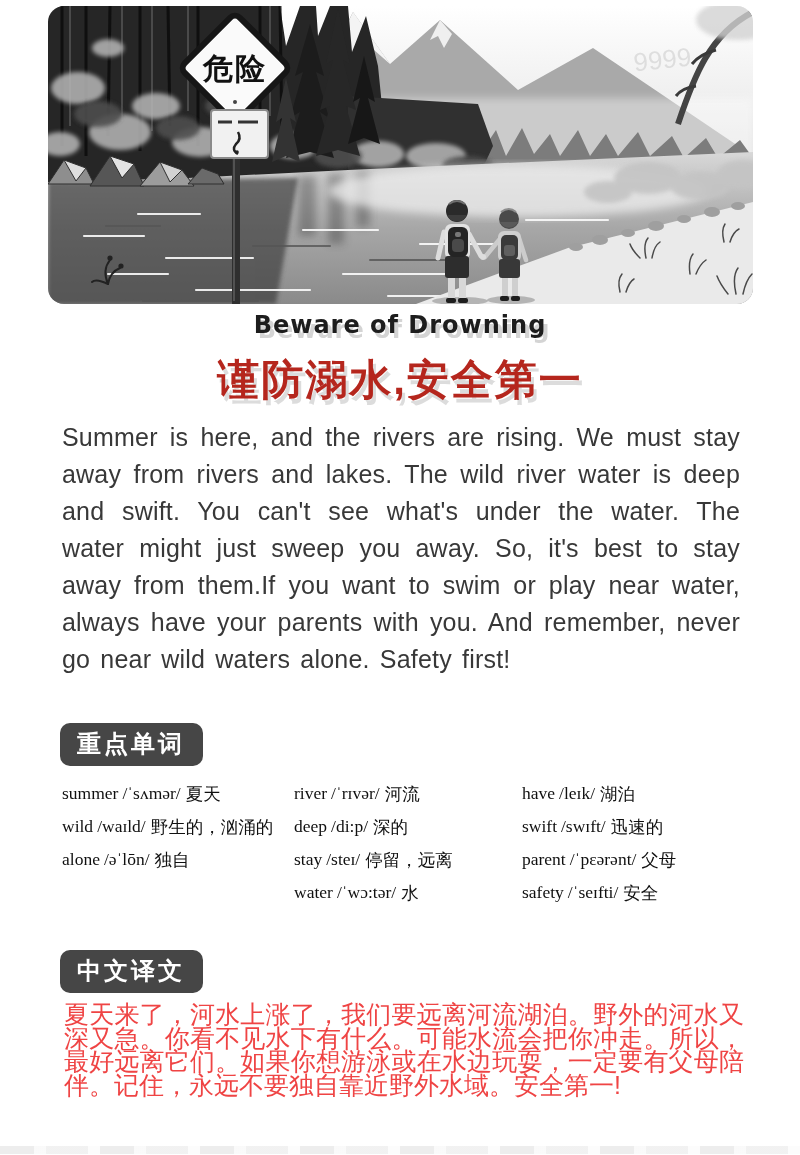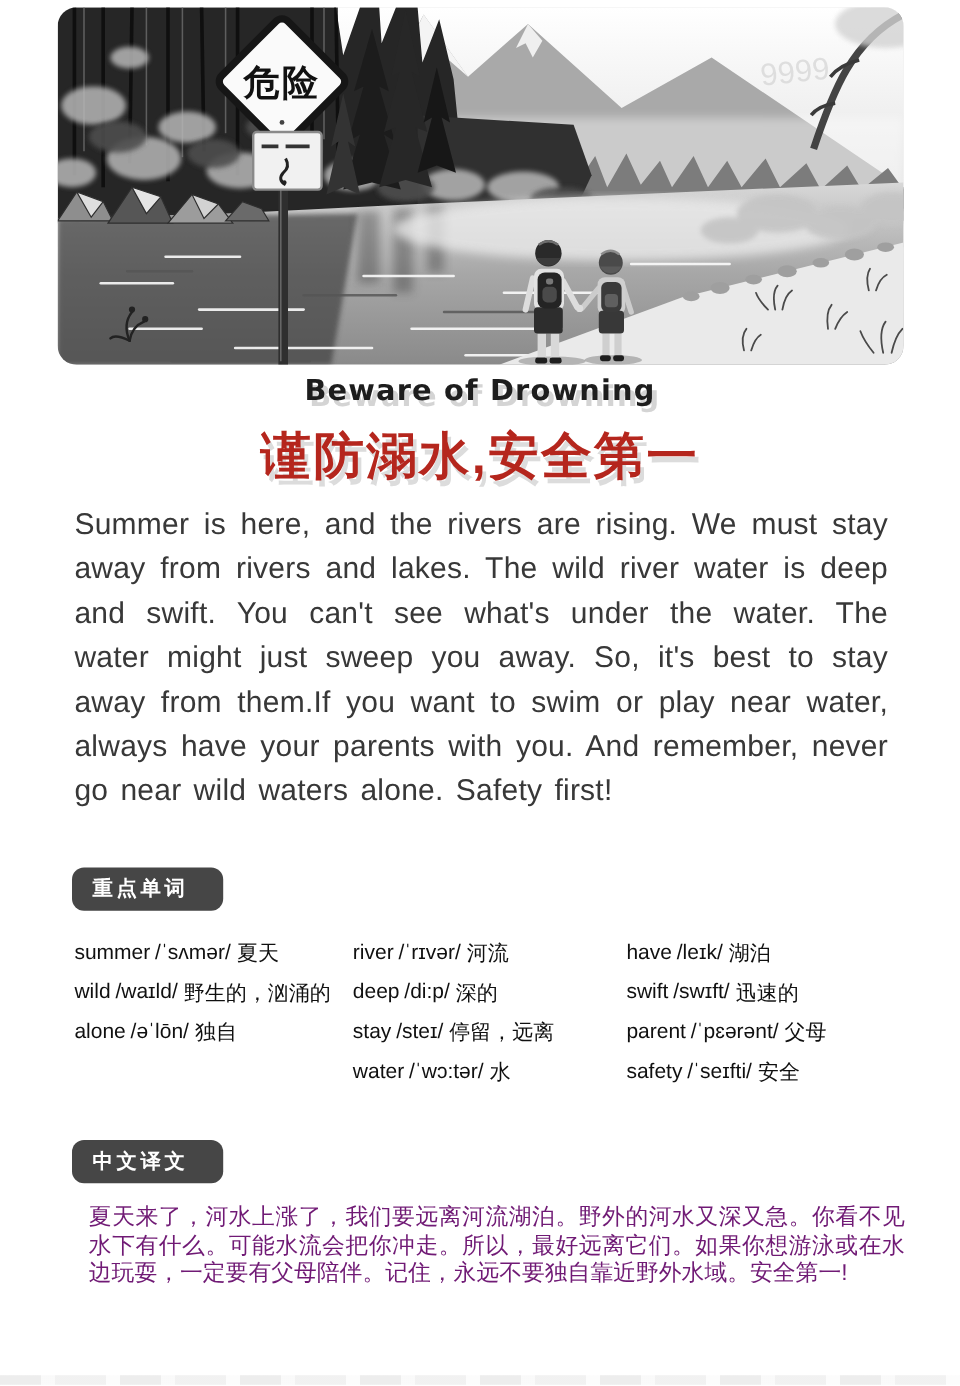--- a/index.html
+++ b/index.html
@@ -22,37 +22,37 @@
               text-shadow:3px 5px 0 #dcdcdc; }
 
   
   .para-en { position:absolute; left:62px; top:419px; width:678px;
              font-size:25px; line-height:37px; color:#383838;
              text-align:justify; word-spacing:3px; letter-spacing:0.2px; }
 
   
   .badge { position:absolute; left:60px; display:inline-block;
            background:#464646; color:#ffffff; font-weight:700;
-           font-size:17px; letter-spacing:3px; line-height:1;
-           padding:9px 29px 10px 17px; border-radius:10px;text-align:right; }
+           font-size:24px; letter-spacing:3px; line-height:1;
+           padding:9px 18px 10px 17px; border-radius:10px;text-align:right; }
   .badge-vocab { top:723px; }
   .badge-trans { top:950px; }
 
   
   .vocab-grid { position:absolute; left:62px; top:777px; width:690px;
                 display:grid; grid-template-columns:232px 228px 1fr; }
-  .vocab-col { display:flex; flex-direction:column; }
+  .vocab-col { display:flex; flex-direction:column;font-family:Liberation Serif, serif; }
   .vocab-entry { height:33px; display:flex; align-items:center;
                  font-size:17.5px; color:#101010; white-space:nowrap; }
   .vocab-entry .vw { font-weight:500; margin-right:4px; }
   .vocab-entry .vi { margin-right:5px;text-align:right; }
 
   
-  .para-zh { position:absolute; left:74px; top:1003px; width:680px;
-             font-size:19px; line-height:23.5px; color:#701a75;
+  .para-zh { position:absolute; left:64px; top:1003px; width:680px;
+             font-size:25px; line-height:23.5px; color:#ef4444;
              text-align:justify; }
 
   
   .bottom-band { position:absolute; left:0; top:1146px; width:100%; height:8px;
                  background:repeating-linear-gradient(90deg,
                    #e7e7e7 0 34px, #f8f8f8 34px 46px, #ededed 46px 88px, #fbfbfb 88px 100px);
                  opacity:.75; }
 </style>
 </head>
 <body>

